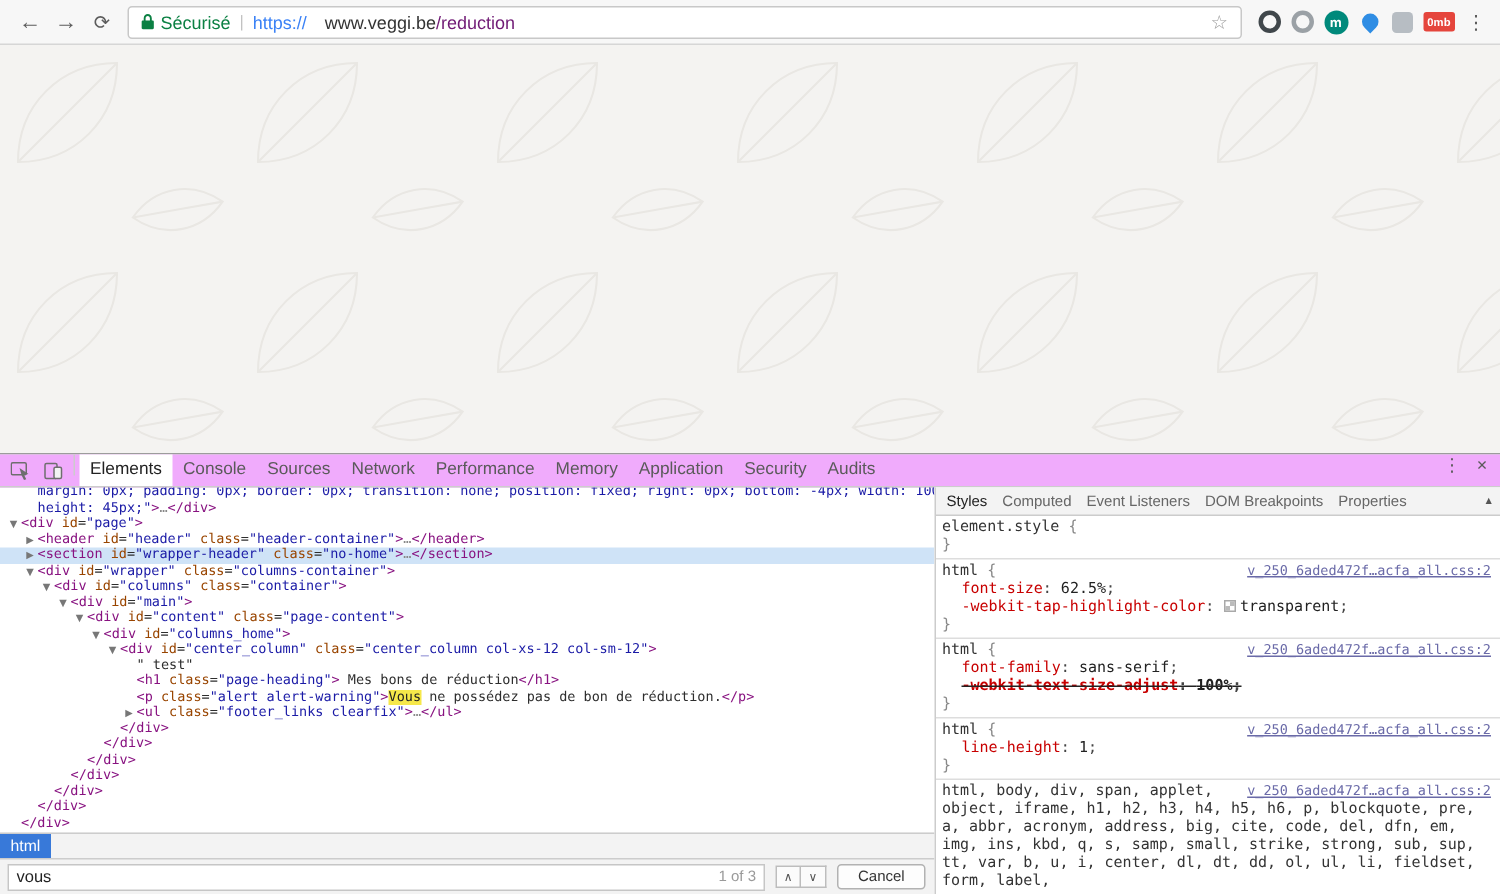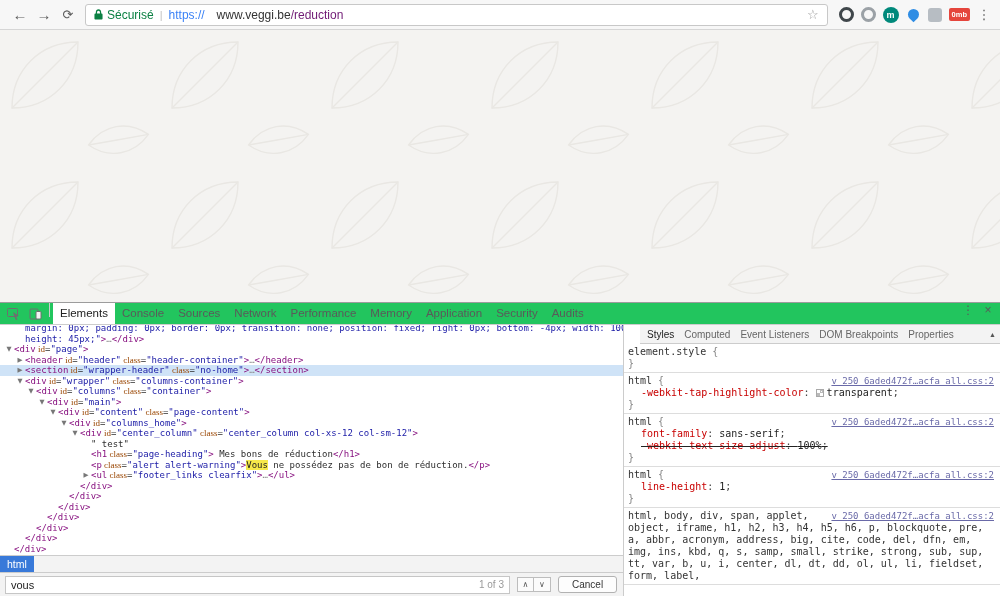--- a/index.html
+++ b/index.html
@@ -33,21 +33,21 @@
   .ext.badge { background:#e5453c; color:#fff; font-size:7.5px; font-weight:bold;
                border-radius:2px; padding:2px 3px; }
   .menu-dots { color:#5c5c5c; font-size:13px; width:16px; text-align:center; margin-left:4px; }
 
   
   .page { flex:0 0 272px; height:272px; background:#f4f3f1; position:relative; overflow:hidden; }
   .leafbg { position:absolute; top:0; left:0; }
 
   
   .devtools { flex:1; border-top:1px solid #9c9c9c; background:#fff; display:flex; flex-direction:column; min-height:0; }
-  .dt-tabbar { flex:0 0 22px; height:22px; background:#22c55e; border-bottom:1px solid #ccc;
+  .dt-tabbar { flex:0 0 22px; height:22px; background:#f0abfc; border-bottom:1px solid #ccc;
                display:flex; font-size:11.5px; color:#5a5a5a; padding-left:2px; }
   .dt-icon { width:22px; height:100%; display:flex; align-items:center; justify-content:center; }
   .dt-sep { width:1px; height:14px; background:#ccc; margin:0 3px; }
   .dt-tabs { display:flex; height:100%; }
   .dt-tab { padding:0 7px; line-height:21px; height:100%; }
   .dt-tab.sel { background:#fff; color:#222; }
   .dt-right { margin-left:auto; display:flex; padding-right:2px; }
   .dt-ctrl { width:20px; text-align:center; font-size:12px; color:#5a5a5a; }
 
   .dt-body { flex:1; display:flex; min-height:0; }
@@ -55,21 +55,21 @@
   
   .elements-pane { flex:0 0 623px; width:623px; display:flex; flex-direction:column; min-height:0; }
   .dom-tree { flex:1; overflow:hidden; font-family:"DejaVu Sans Mono", monospace; font-size:9px;
               color:#2e2e2e; padding-top:1px; }
   .trow { height:10.5px; line-height:10.5px; white-space:pre; }
   .trow.sel { background:#cfe3f7; }
   .trow.cut { margin-top:-3px; }
   .arr { display:inline-block; width:10px; text-align:center; color:#777; font-size:6.5px;
          font-family:"DejaVu Sans", sans-serif; vertical-align:top; }
   .tk-t { color:#881280; }
-  .tk-a { color:#994500;font-family:Liberation Serif, serif; }
+  .tk-a { color:#994500; }
   .tk-v { color:#1a1aa6; }
   .tk-x { color:#2e2e2e; }
   .tk-d { color:#888; }
   .tk-m { background:#f6e84a; color:#222; }
 
   .crumbbar { flex:0 0 17px; background:#f3f3f3; border-top:1px solid #ccc;
               display:flex; align-items:stretch; font-size:10.5px; }
   .crumb { background:#3879d9; color:#fff; padding:0 7px; display:flex; align-items:center; }
 
   .searchbar { flex:0 0 24px; background:#f3f3f3; border-top:1px solid #ccc;
@@ -82,21 +82,21 @@
   .nav-pair { display:flex; }
   .nav-btn { width:17px; height:15px; border:1px solid #bdbdbd; background:#fbfbfb; color:#555;
              font-size:8px; display:flex; align-items:center; justify-content:center; }
   .nav-btn + .nav-btn { border-left:none; }
   .cancel-btn { padding:2px 13px; background:#fdfdfd; border:1px solid #b2b2b2; border-radius:3px;
                 font-size:10px; color:#333; }
 
   
   .styles-pane { flex:1; border-left:1px solid #ccc; display:flex; flex-direction:column; min-height:0; background:#fff; }
   .sp-tabbar { flex:0 0 19px; background:#f3f3f3; border-bottom:1px solid #ccc;
-               display:flex; align-items:center; font-size:10px; color:#666; padding-left:2px;margin-left:16px; }
+               display:flex; align-items:center; font-size:10px; color:#666; padding-left:2px; }
   .sp-tabs { display:flex; }
   .sp-tab { padding:0 5px; }
   .sp-tab.sel { color:#222; }
   .sp-scroll { margin-left:auto; font-size:7px; color:#555; padding:0 4px; }
   .filter-row { flex:0 0 17px; border-bottom:1px solid #e4e4e4; display:flex; align-items:center;
                 padding:0 4px; gap:4px; }
   .filter-input { border:none; outline:none; flex:1; font-size:10px; color:#444; background:transparent;
                   font-family:"Liberation Sans", sans-serif; }
   .filter-input::placeholder { color:#999; }
   .toggle { font-size:9px; color:#555; border:1px solid #ccc; background:#f5f5f5; border-radius:2px;
@@ -104,21 +104,21 @@
   .plus { color:#777; font-size:11px; padding:0 3px; }
 
   .sections { flex:1; overflow:hidden; font-family:"DejaVu Sans Mono", monospace; font-size:10px;
               color:#222; }
   .sec { border-bottom:1px solid #ddd; padding:2px 6px 2px 4px; line-height:12px; }
   .sec-head { overflow:hidden; }
   .sec-link { float:right; color:#6a6aa8; text-decoration:underline; font-size:9px; }
   .css-sel { color:#333; }
   .brace { color:#888; }
   .prop { padding-left:13px; }
-  .prop.struck { text-decoration:line-through; }
+  .prop.struck { text-decoration:line-through;font-weight:bold; }
   .pname { color:#c80000; }
   .pval { color:#222; }
   .punct { color:#444; }
   .swatch { display:inline-block; width:8px; height:8px; border:1px solid #a9a9a9; margin-right:3px;
             vertical-align:-1px;
             background-image:
               linear-gradient(45deg,#bbb 25%,transparent 25%,transparent 75%,#bbb 75%),
               linear-gradient(45deg,#bbb 25%,#fff 25%,#fff 75%,#bbb 75%);
             background-size:6px 6px; background-position:0 0,3px 3px; }
 </style>
@@ -259,20 +259,21 @@
             </div>
           <span class="sp-scroll">▲</span>
         </div>
         <div class="sections">
             <div class="sec">
               <div class="sec-head"><span class="css-sel">element.style</span><span class="brace"> {</span></div>
               <div class="brace">}</div>
             </div>
             <div class="sec">
               <div class="sec-head"><span class="sec-link">v_250_6aded472f…acfa_all.css:2</span><span class="css-sel">html</span><span class="brace"> {</span></div>
+              <div class="prop"><span class="pname">font-size</span><span class="punct">: </span><span class="pval">62.5%</span><span class="punct">;</span></div>
               <div class="prop"><span class="pname">-webkit-tap-highlight-color</span><span class="punct">: </span><span class="swatch"></span><span class="pval">transparent</span><span class="punct">;</span></div>
               <div class="brace">}</div>
             </div>
             <div class="sec">
               <div class="sec-head"><span class="sec-link">v_250_6aded472f…acfa_all.css:2</span><span class="css-sel">html</span><span class="brace"> {</span></div>
               <div class="prop"><span class="pname">font-family</span><span class="punct">: </span><span class="pval">sans-serif</span><span class="punct">;</span></div>
               <div class="prop struck"><span class="pname">-webkit-text-size-adjust</span><span class="punct">: </span><span class="pval">100%</span><span class="punct">;</span></div>
               <div class="brace">}</div>
             </div>
             <div class="sec">

